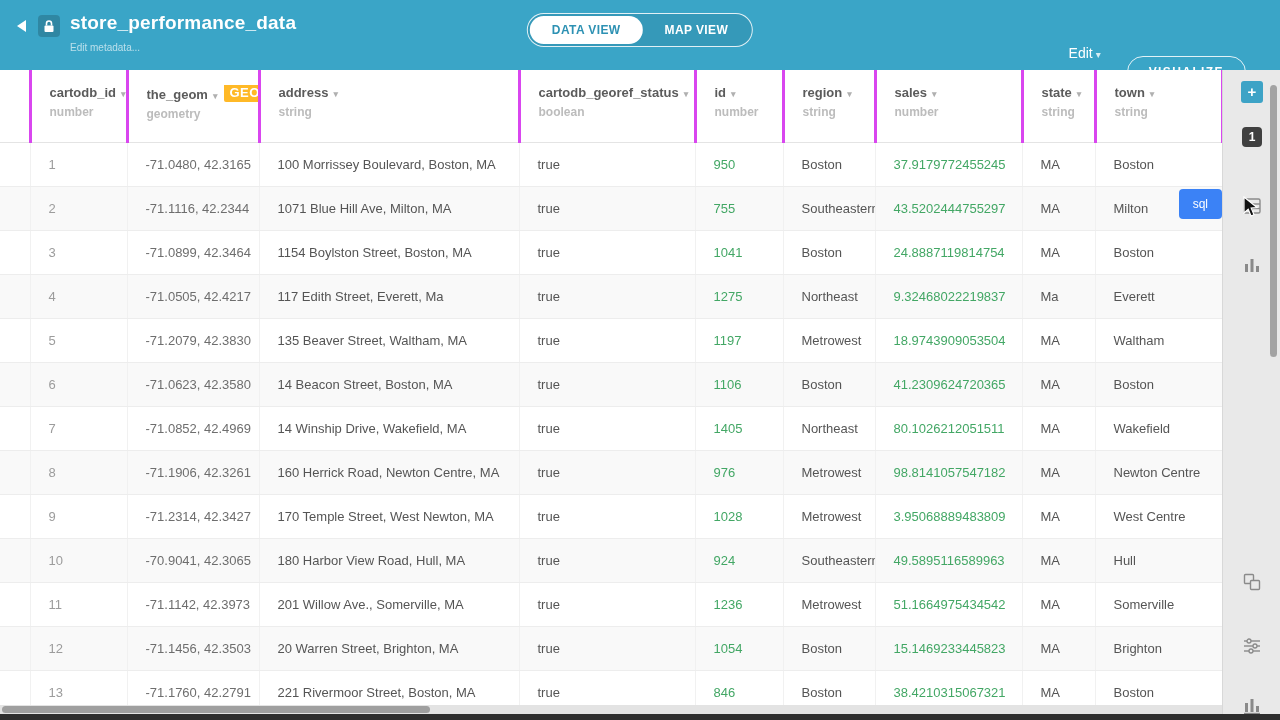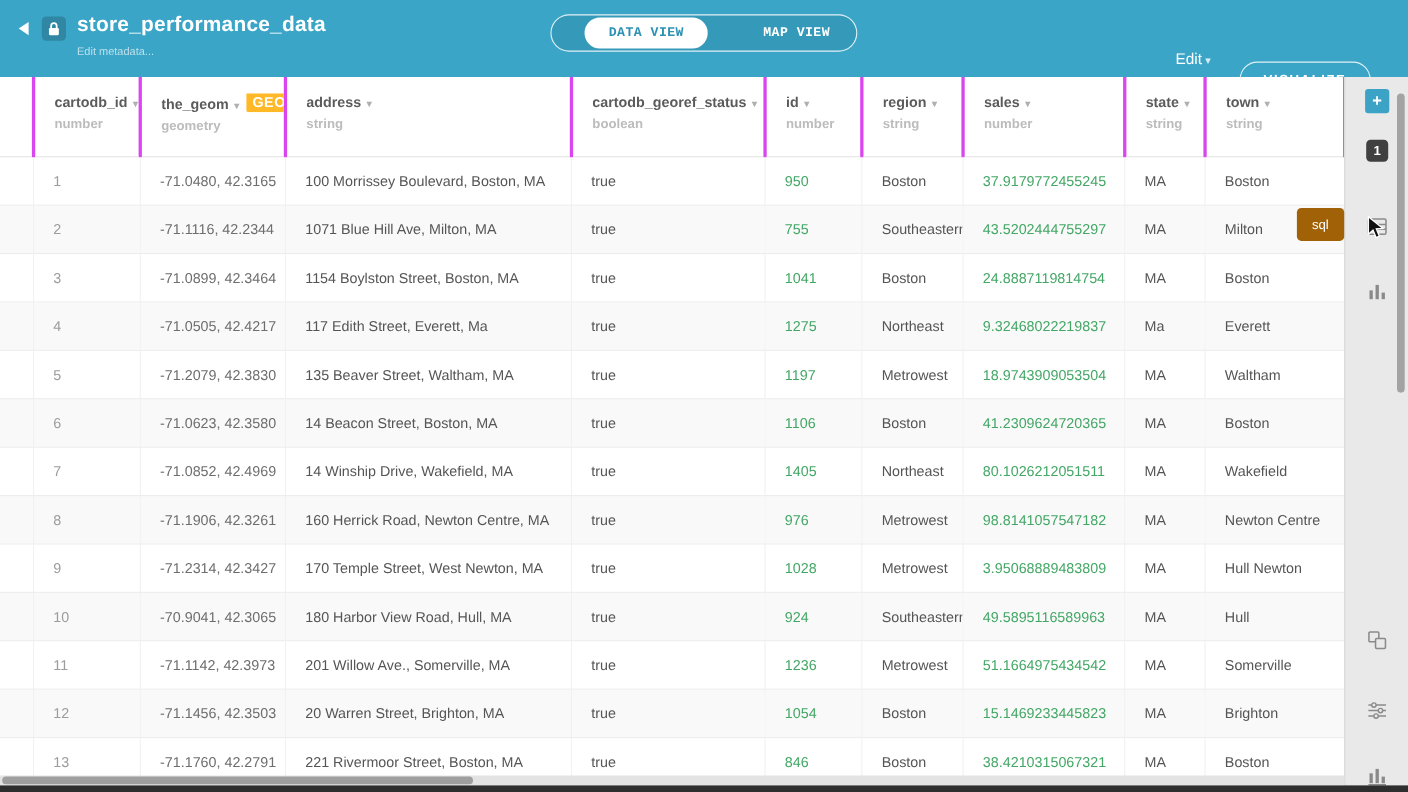--- a/index.html
+++ b/index.html
@@ -13,23 +13,23 @@
   .back { margin-top:7px; width:14px; display:inline-flex; cursor:pointer; }
   .lock { margin:3px 0 0 8px; width:22px; height:22px; background:rgba(0,0,0,0.18); border-radius:4px;
           display:inline-flex; align-items:center; justify-content:center; cursor:pointer; }
   .titles { margin-left:10px; }
   .title { font-size:19px; font-weight:bold; color:#fff; letter-spacing:0.2px;text-align:center; }
   .subtitle { margin-top:8px; font-size:10px; color:rgba(255,255,255,0.65); cursor:pointer; }
 
   .view-toggle { position:absolute; left:50%; top:13px; transform:translateX(-50%);
                  display:flex; border:1px solid rgba(255,255,255,0.85); border-radius:17px;
                  background:rgba(0,0,0,0.07); padding:2px; }
-  .view-toggle button { border:none; background:transparent; color:#fff; font-family:Liberation Mono, monospace;
+  .view-toggle button { border:none; background:transparent; color:#fff; font-family:Liberation Sans, sans-serif;
                  font-size:12px; font-weight:bold; letter-spacing:0.4px; padding:7px 22px;
-                 border-radius:14px; cursor:pointer;margin-left:28px; }
+                 border-radius:14px; cursor:pointer; }
   .view-toggle button.active { background:#fff; color:#2d91b3; }
 
   .header-right { position:absolute; right:34px; top:17px; display:flex; align-items:center; }
   .edit-dd { background:none; border:none; color:#fff; font-family:inherit; font-size:14px; cursor:pointer; }
   .edit-dd .dd-caret { font-size:10px; color:rgba(255,255,255,0.8); margin-left:3px; }
   .visualize { margin-left:26px; background:transparent; border:1px solid rgba(255,255,255,0.85);
                border-radius:16px; color:#fff; font-family:inherit; font-size:12px; font-weight:bold;
                letter-spacing:1.4px; padding:8px 21px; cursor:pointer;margin-top:39px; }
 
   
@@ -61,21 +61,21 @@
                  line-height:20px; cursor:pointer; }
   .side-icon { position:absolute; left:20px; width:18px; height:18px; cursor:pointer; }
   .pos-table { top:128px; }
   .pos-bars  { top:186px; }
   .pos-merge { top:503px; }
   .pos-filter{ top:568px; }
   .pos-stats { top:627px; }
   .vscroll { position:absolute; top:15px; right:3px; width:7px; height:272px;
              background:#a3a3a3; border-radius:4px; cursor:grab; }
 
-  .sql-tooltip { position:absolute; top:189px; right:58px; background:#a16207; color:#fff;
+  .sql-tooltip { position:absolute; top:189px; right:58px; background:#3b82f6; color:#fff;
                  font-size:12px; padding:8px 14px; border-radius:4px; cursor:pointer; }
   .cursor { position:absolute; left:1243px; top:196px; }
 
   
   .hscroll-track { position:absolute; left:0; top:705px; width:1222px; height:9px; background:#e3e3e3; }
   .hscroll-thumb { position:absolute; left:2px; top:1px; width:428px; height:7px; background:#9f9f9f; border-radius:4px; cursor:grab; }
   .bottom-bar { position:absolute; left:0; top:714px; width:1280px; height:6px; background:#2e2e2e; }
 </style>
 </head>
 <body>
@@ -267,21 +267,21 @@
           <tr>
             <td class="gutter"></td>
             <td class="c0">9</td>
             <td class="c1">-71.2314, 42.3427</td>
             <td class="c2">170 Temple Street, West Newton, MA</td>
             <td class="c3">true</td>
             <td class="c4">1028</td>
             <td class="c5">Metrowest</td>
             <td class="c6">3.95068889483809</td>
             <td class="c7">MA</td>
-            <td class="c8">Hull Newton</td>
+            <td class="c8">West Centre</td>
           </tr>
           <tr>
             <td class="gutter"></td>
             <td class="c0">10</td>
             <td class="c1">-70.9041, 42.3065</td>
             <td class="c2">180 Harbor View Road, Hull, MA</td>
             <td class="c3">true</td>
             <td class="c4">924</td>
             <td class="c5">Southeastern</td>
             <td class="c6">49.5895116589963</td>

